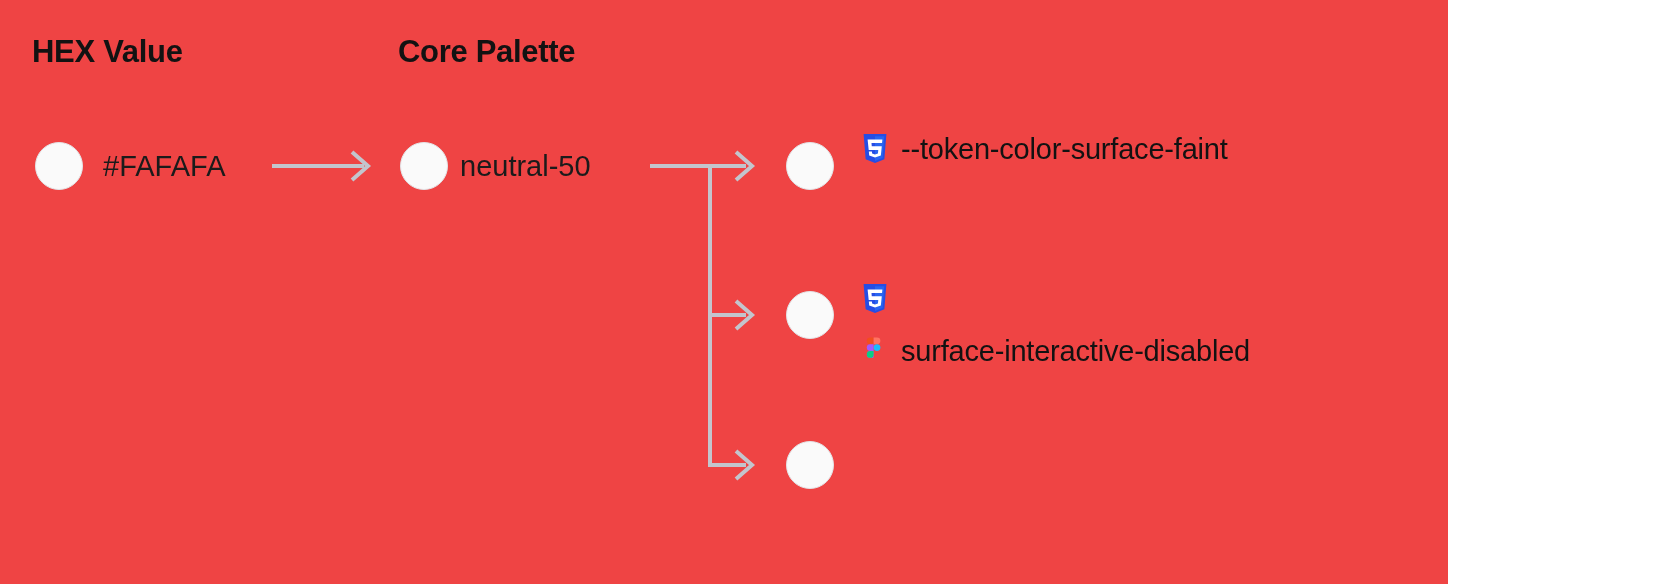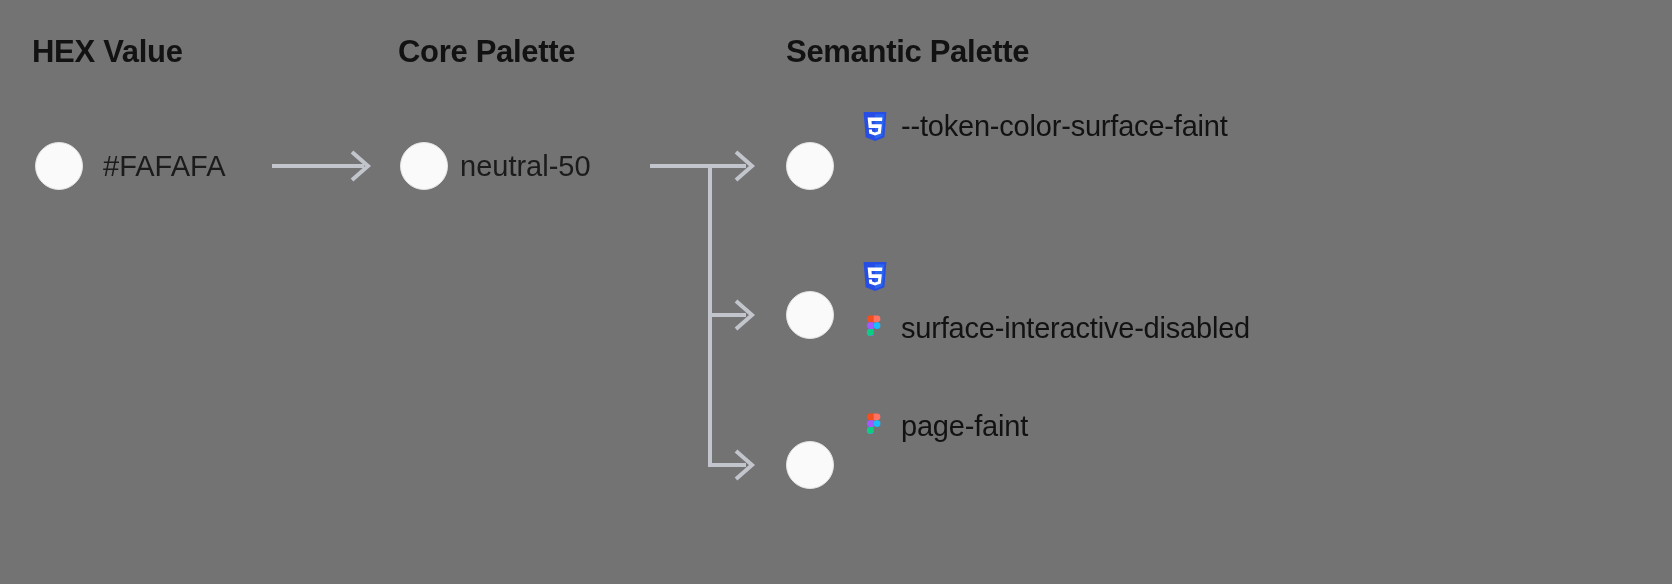--- a/index.html
+++ b/index.html
@@ -7,23 +7,23 @@
     margin: 0;
     padding: 0;
     background: #ffffff;
   }
   body {
     font-family: "Liberation Sans", sans-serif;
     -webkit-font-smoothing: antialiased;
   }
   #stage {
     position: relative;
-    width: 1672px;
+    width: 1448px;
     height: 584px;
-    background: #737373;
+    background: #ef4444;
     overflow: hidden;
   }
 
   
   .col-heading {
     position: absolute;
     font-family: "Liberation Sans", sans-serif;
     font-size: 31px;
     font-weight: bold;
     color: #121212;
@@ -79,21 +79,21 @@
   .semantic-row {
     position: absolute;
     left: 862px;
   }
   #semantic-row-0 { top: 112px; }
   #semantic-row-1 { top: 262px; }
   #semantic-row-2 { top: 412px; }
 
   .token-line {
     display: flex;
-    align-items: flex-start;
+    align-items: flex-end;
     height: 52px;
     white-space: nowrap;
   }
   .token-icon {
     width: 26px;
     height: 30px;
     flex: 0 0 26px;
     margin-right: 13px;
     display: block;
   }
@@ -113,21 +113,20 @@
     line-height: 1;
   }
 </style>
 </head>
 <body>
 
 <div id="stage">
 
   <div class="col-heading" id="heading-hex">HEX Value</div>
   <div class="col-heading" id="heading-core">Core Palette</div>
-  <div class="col-heading" id="heading-semantic">Semantic Palette</div>
 
   <svg class="connector-svg" viewBox="0 0 1672 584" xmlns="http://www.w3.org/2000/svg">
 
     <g stroke="#c3c5cd" fill="none">
       <line x1="272" y1="166" x2="364" y2="166" stroke-width="4"></line>
       <polyline points="352,152 368,166 352,180" stroke-width="4" stroke-linecap="butt" stroke-linejoin="miter"></polyline>
     </g>
 
     <g stroke="#c3c5cd" fill="none">
 
@@ -182,26 +181,15 @@
         <path d="M11.6 1.4 h3.4 a3.4 3.4 0 0 1 0 6.8 h-3.4 Z" fill="#FF7262"></path>
         <path d="M8.2 8.2 a3.4 3.4 0 0 0 0 6.8 h3.4 V8.2 Z" fill="#A259FF"></path>
         <circle cx="15" cy="11.6" r="3.4" fill="#1ABCFE"></circle>
         <path d="M8.2 15 h3.4 v3.4 a3.4 3.4 0 1 1 -3.4 -3.4 Z" fill="#0ACF83"></path>
       </svg>
       <span class="token-text">surface-interactive-disabled</span>
     </div>
   </div>
 
   <div class="semantic-row" id="semantic-row-2">
-    <div class="token-line">
-      <svg class="figma-icon" viewBox="0 0 26 30">
-        <path d="M8.2 15 a3.4 3.4 0 0 0 0 6.8 h3.4 V15 Z" fill="#A259FF"></path>
-        <path d="M8.2 1.4 a3.4 3.4 0 0 0 0 6.8 h3.4 V1.4 Z" fill="#F24E1E"></path>
-        <path d="M11.6 1.4 h3.4 a3.4 3.4 0 0 1 0 6.8 h-3.4 Z" fill="#FF7262"></path>
-        <path d="M8.2 8.2 a3.4 3.4 0 0 0 0 6.8 h3.4 V8.2 Z" fill="#A259FF"></path>
-        <circle cx="15" cy="11.6" r="3.4" fill="#1ABCFE"></circle>
-        <path d="M8.2 15 h3.4 v3.4 a3.4 3.4 0 1 1 -3.4 -3.4 Z" fill="#0ACF83"></path>
-      </svg>
-      <span class="token-text">page-faint</span>
-    </div>
   </div>
 
 </div>
 
 </body></html>

